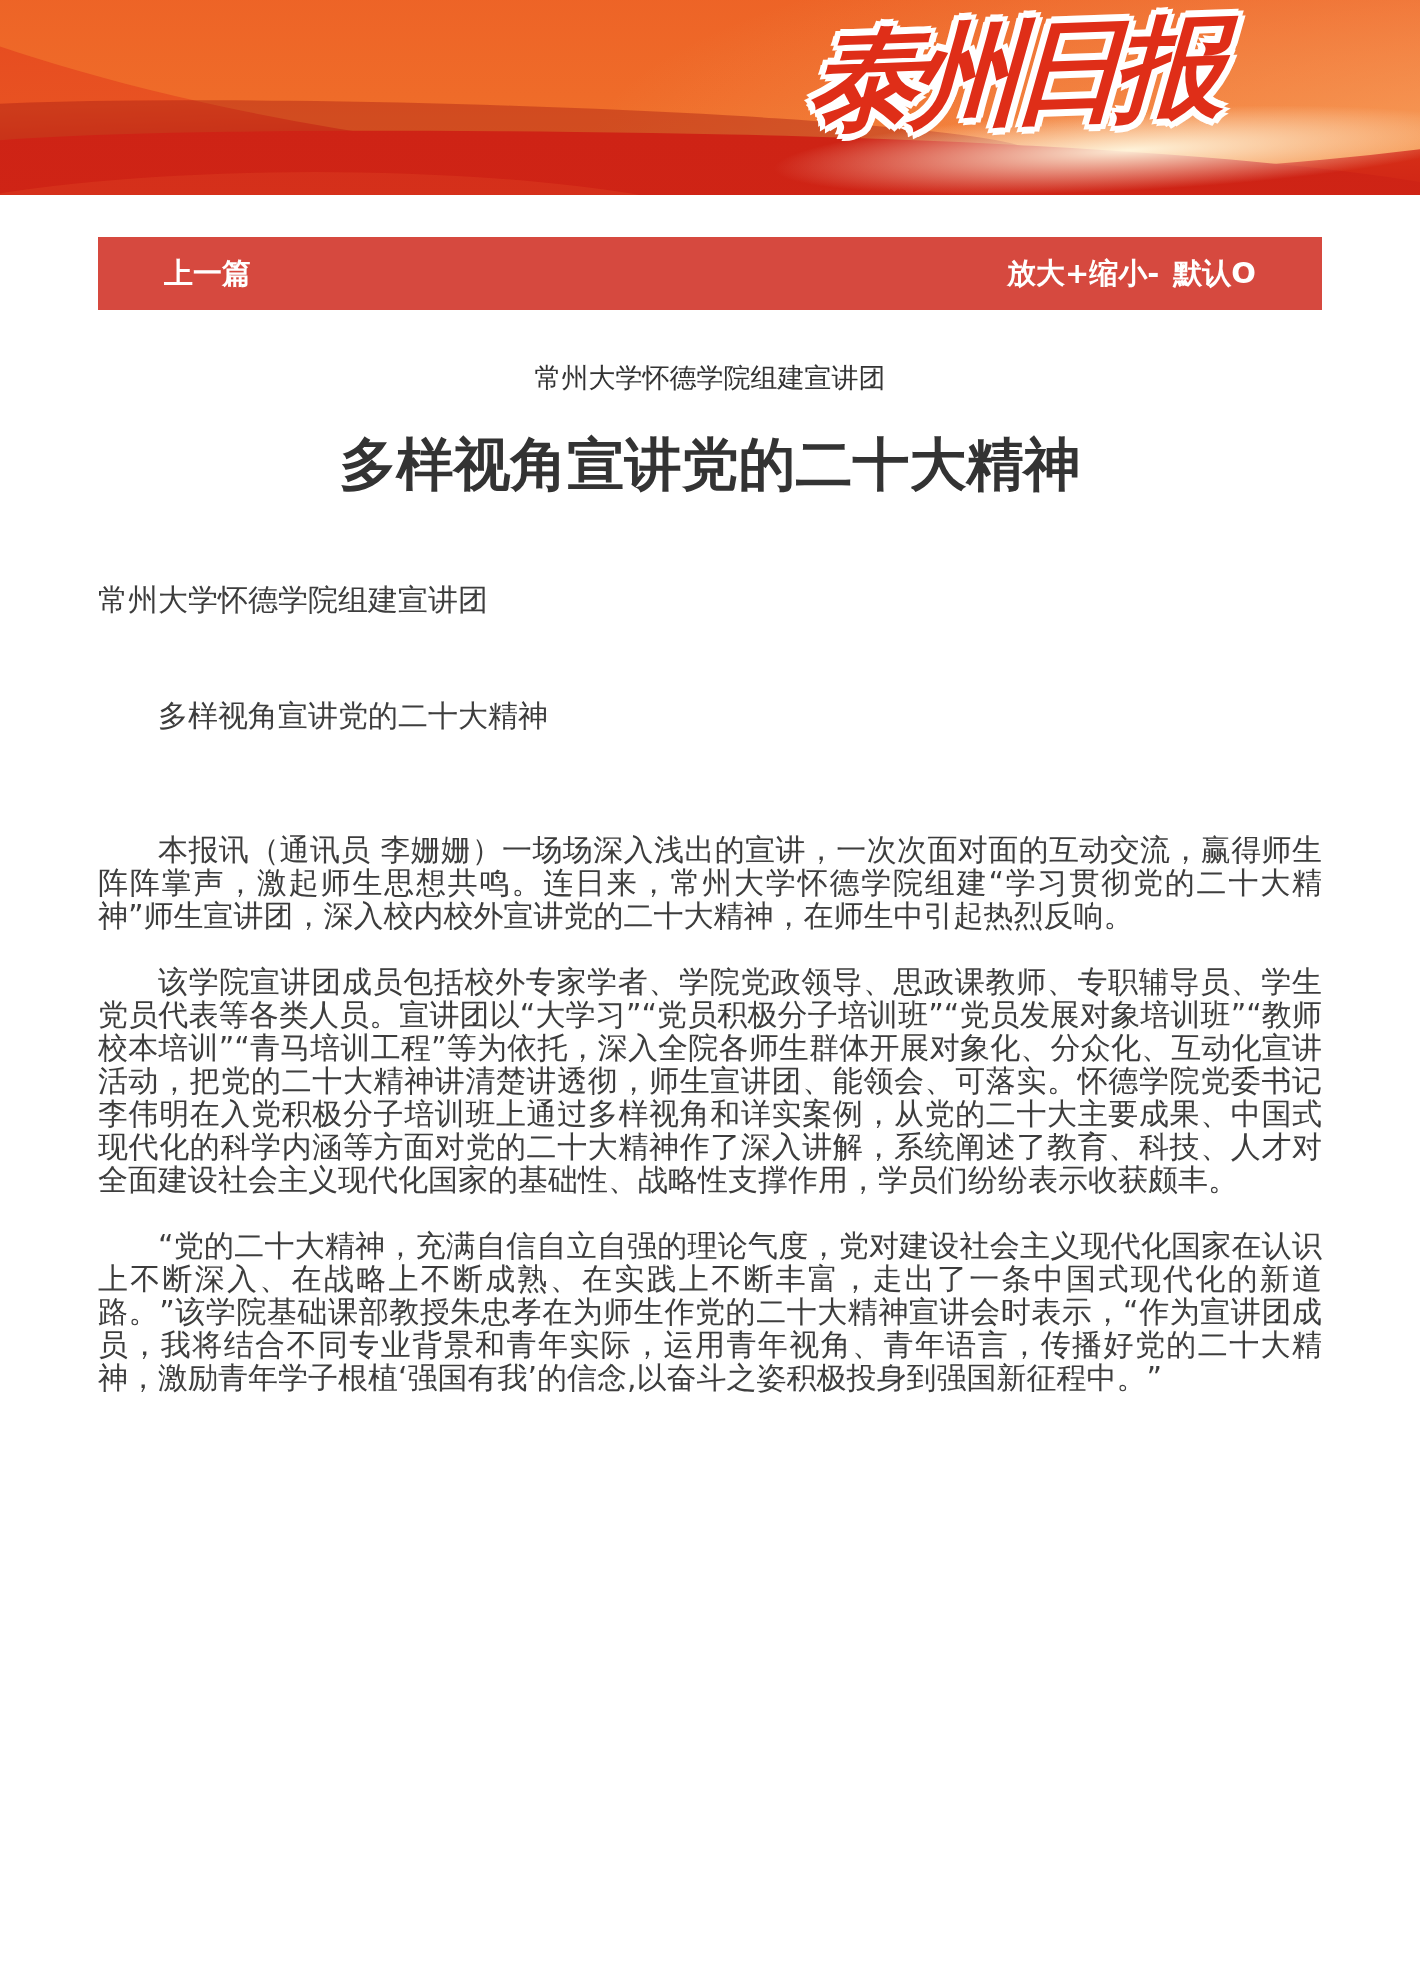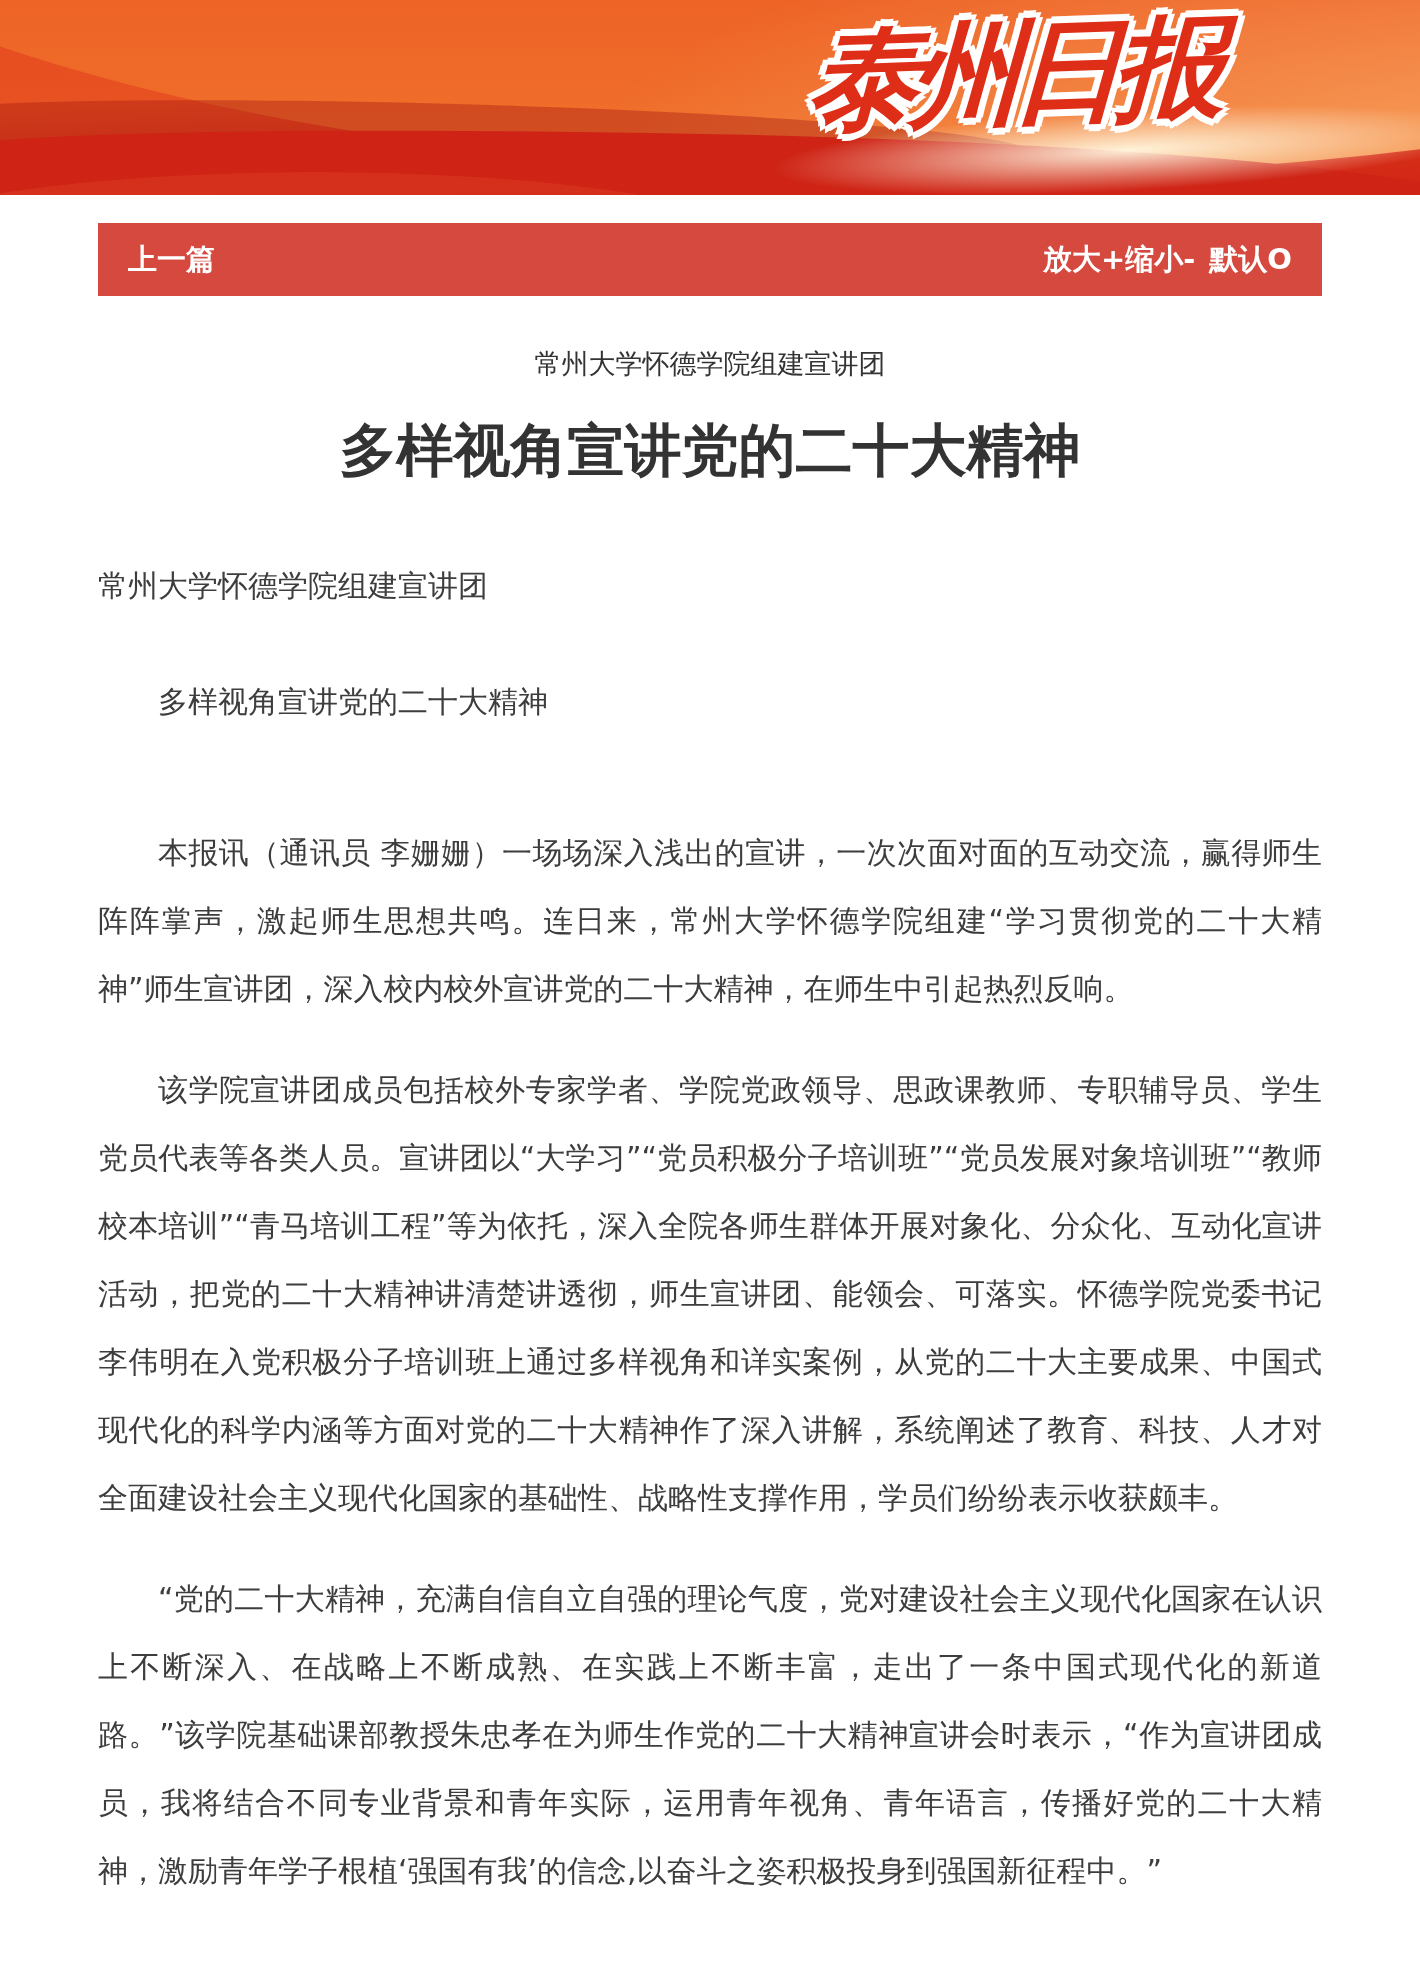--- a/index.html
+++ b/index.html
@@ -63,26 +63,26 @@
     color: #df2e18;
     transform: rotate(-2deg) skewX(-4deg);
     text-shadow:
       -5px -5px 0 #fff, 5px -5px 0 #fff, -5px 5px 0 #fff, 5px 5px 0 #fff,
       -7px 0 0 #fff, 7px 0 0 #fff, 0 -7px 0 #fff, 0 7px 0 #fff;
     white-space: nowrap;
   }
 
   
   .toolbar {
-    margin: 28px 98px 0 98px;
+    margin: 42px 98px 0 98px;
     width: 1224px; height: 73px;
     background: #d6493f;
     color: #ffffff;
     display: flex; align-items: center; justify-content: space-between;
-    padding: 0 30px;
+    padding: 0 66px;
     font-size: 29px; font-weight: bold;
   }
   .toolbar a { color: #ffffff; text-decoration: none; cursor: pointer; }
   .zoom-controls { display: flex; align-items: center; }
   .zoom-controls .default-btn { margin-left: 14px; }
 
   
   .content {
     margin: 0 98px;
     width: 1224px;
@@ -110,21 +110,21 @@
   }
   .lede {
     margin: 78px 0 98px 0;
     font-size: 30px;
     line-height: 38px;
     text-indent: 2em;
   }
   .para {
     margin: 0 0 33px 0;
     font-size: 30px;
-    line-height: 68px;
+    line-height: 33px;
     text-indent: 2em;
     text-align: justify;
   }
 </style>
 </head>
 <body>
 
 <header class="banner">
   <div class="sw-light"></div>
   <div class="sw-stripe"></div>

